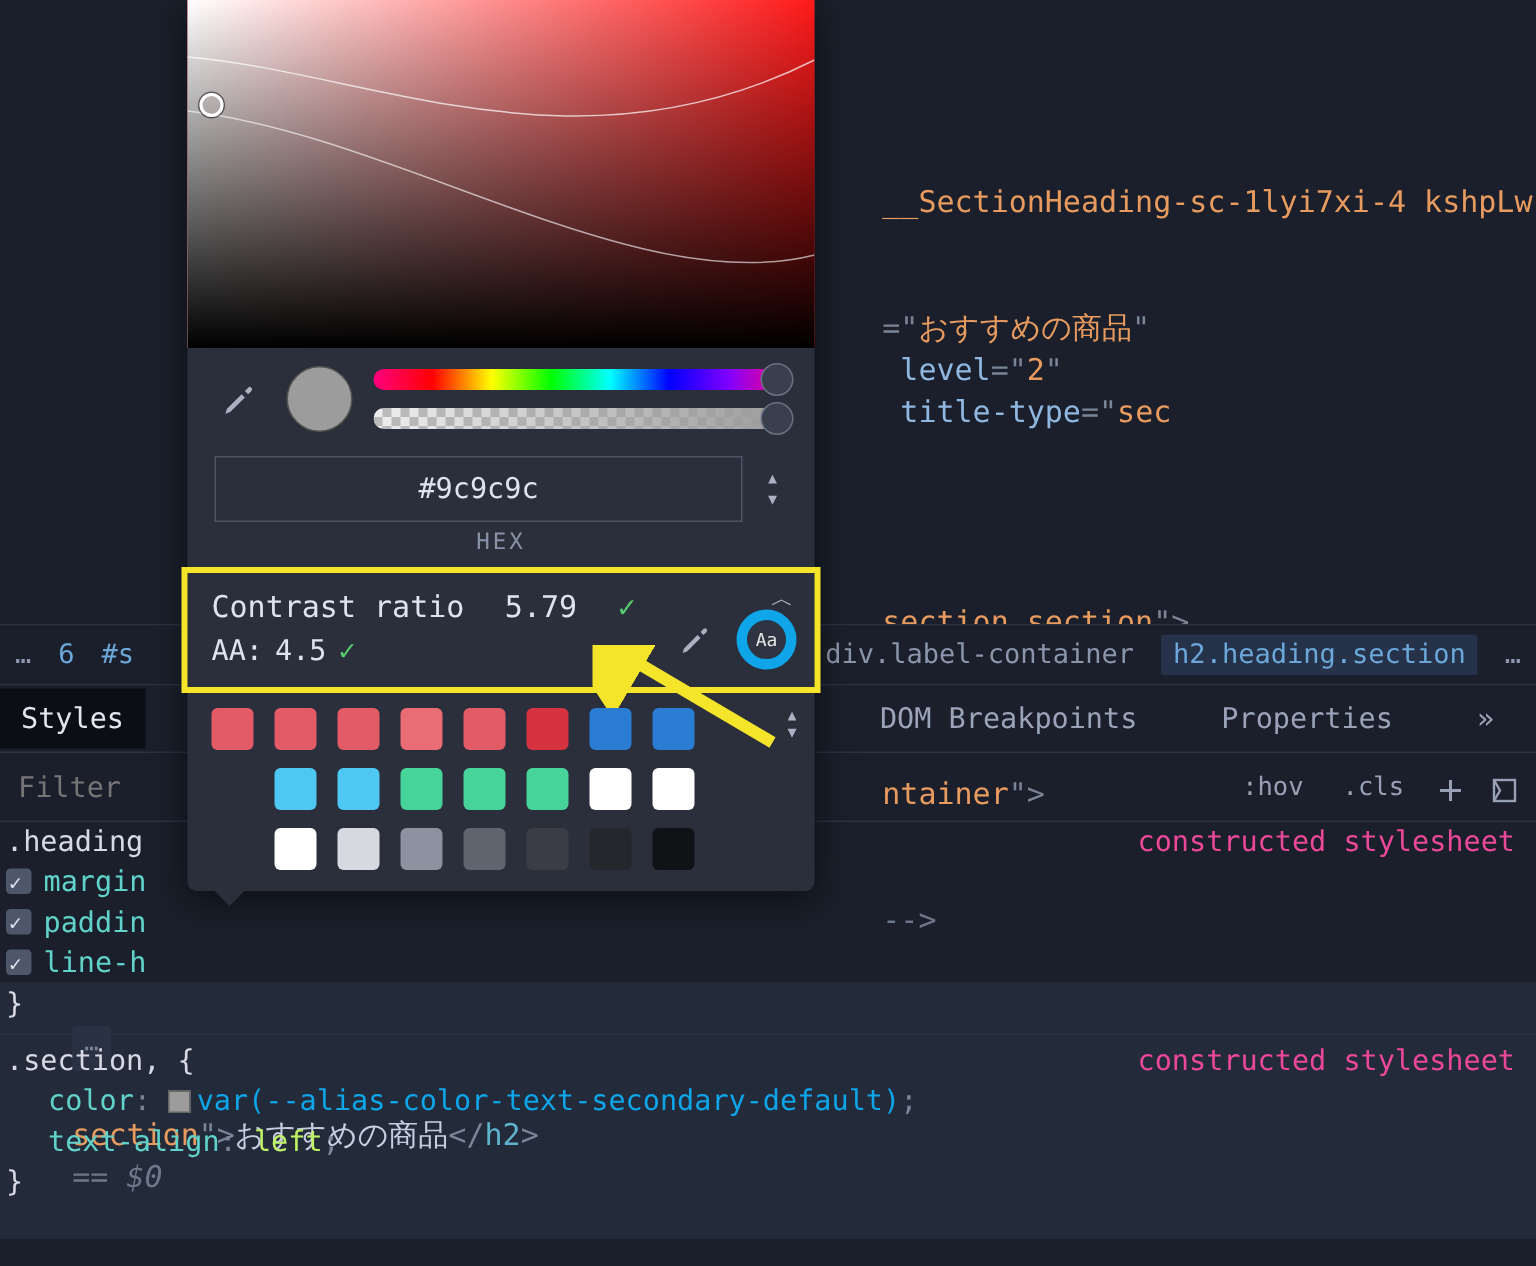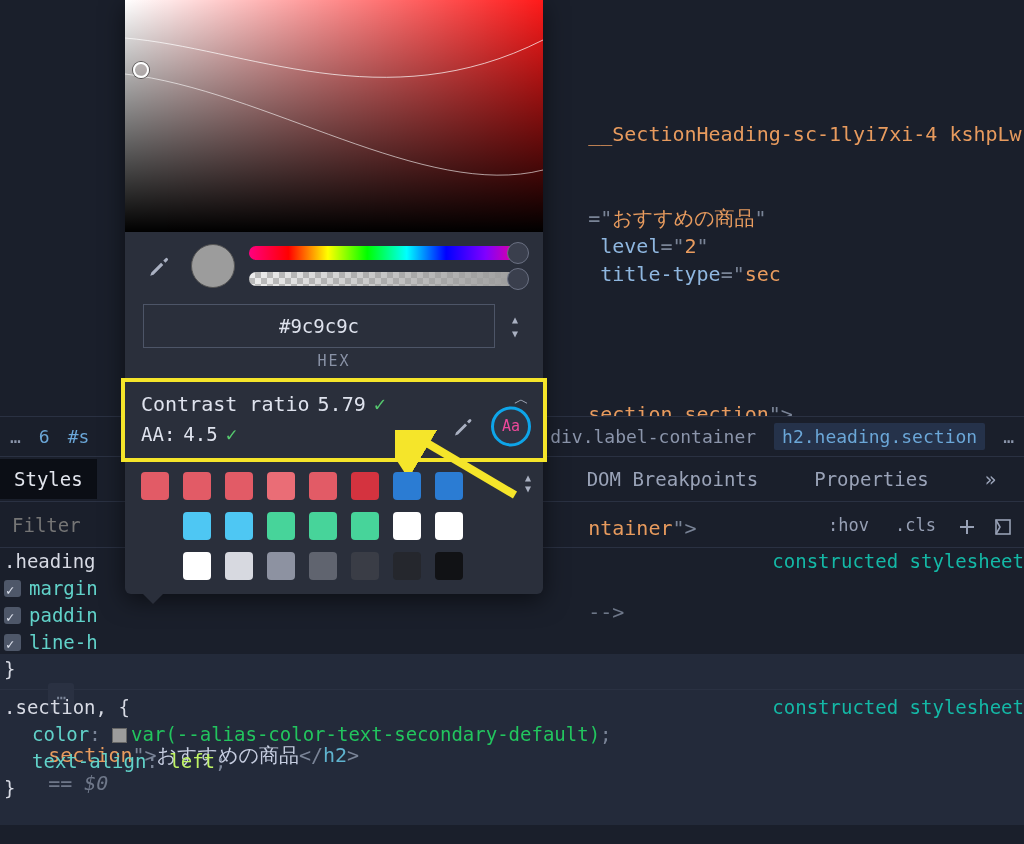--- a/index.html
+++ b/index.html
@@ -150,29 +150,29 @@
     position: absolute;
     left: 0; right: 0;
     top: 548px;
     bottom: 0;
     overflow: hidden;
     font-size: 19px;
     line-height: 27px;
   }
   .rule-origin {
     float: right;
-    color: #14b8a6;
-    padding-right: 0;
+    color: #ec4899;
+    padding-right: 14px;
     font-size: 19px;
   }
   .rule-block { padding-left: 4px; border-bottom: 1px solid #2a3142; padding-bottom: 6px; margin-bottom: 4px;}
   .selector { color: #d7dae4; }
   .prop { color: #61d2c9; }
   .propval { color: #bef264; }
-  .varref { color: #22c55e; }
+  .varref { color: #0ea5e9; }
   .cb {
     display:inline-block;
     width:17px;height:17px;
     border-radius:3px;
     background:#4e5769;
     margin-right:8px;
     vertical-align: -2px;
     position:relative;
   }
   .cb::after {
@@ -301,21 +301,21 @@
   }
   .contrast-block {
     border: 4px solid #f5e52a;
     margin: 0 -4px;
     padding: 6px 16px 10px 16px;
     position:relative;
   }
   .contrast-head {
     display:flex;
     align-items:center;
-    gap:8px;
+    gap:27px;
     color:#dfe3ee;
     font-size:20px;
     padding: 4px 0;
   }
   .chk { color:#55c96e; }
   .ban { color:#e2554a; }
   .contrast-line {
     display:flex;
     align-items:center;
     gap:8px;
@@ -327,25 +327,25 @@
     position:absolute;
     right:12px;
     top:50%;
     transform:translateY(-34%);
     display:flex;
     align-items:center;
     gap:10px;
   }
   .aa-circle {
     width:40px;height:40px;
-    border:3px solid #0ea5e9;
+    border:7px solid #0ea5e9;
     border-radius:50%;
     display:flex;align-items:center;justify-content:center;
-    color:#ec4899;
-    font-size:15px;
+    color:#e5e5e5;
+    font-size:12px;
     background:#2e3442;
   }
   .expand-caret {
     position:absolute;
     right:14px;
     top:8px;
     color:#aab1c2;
     cursor:pointer;
   }
   .arrow-annot {

